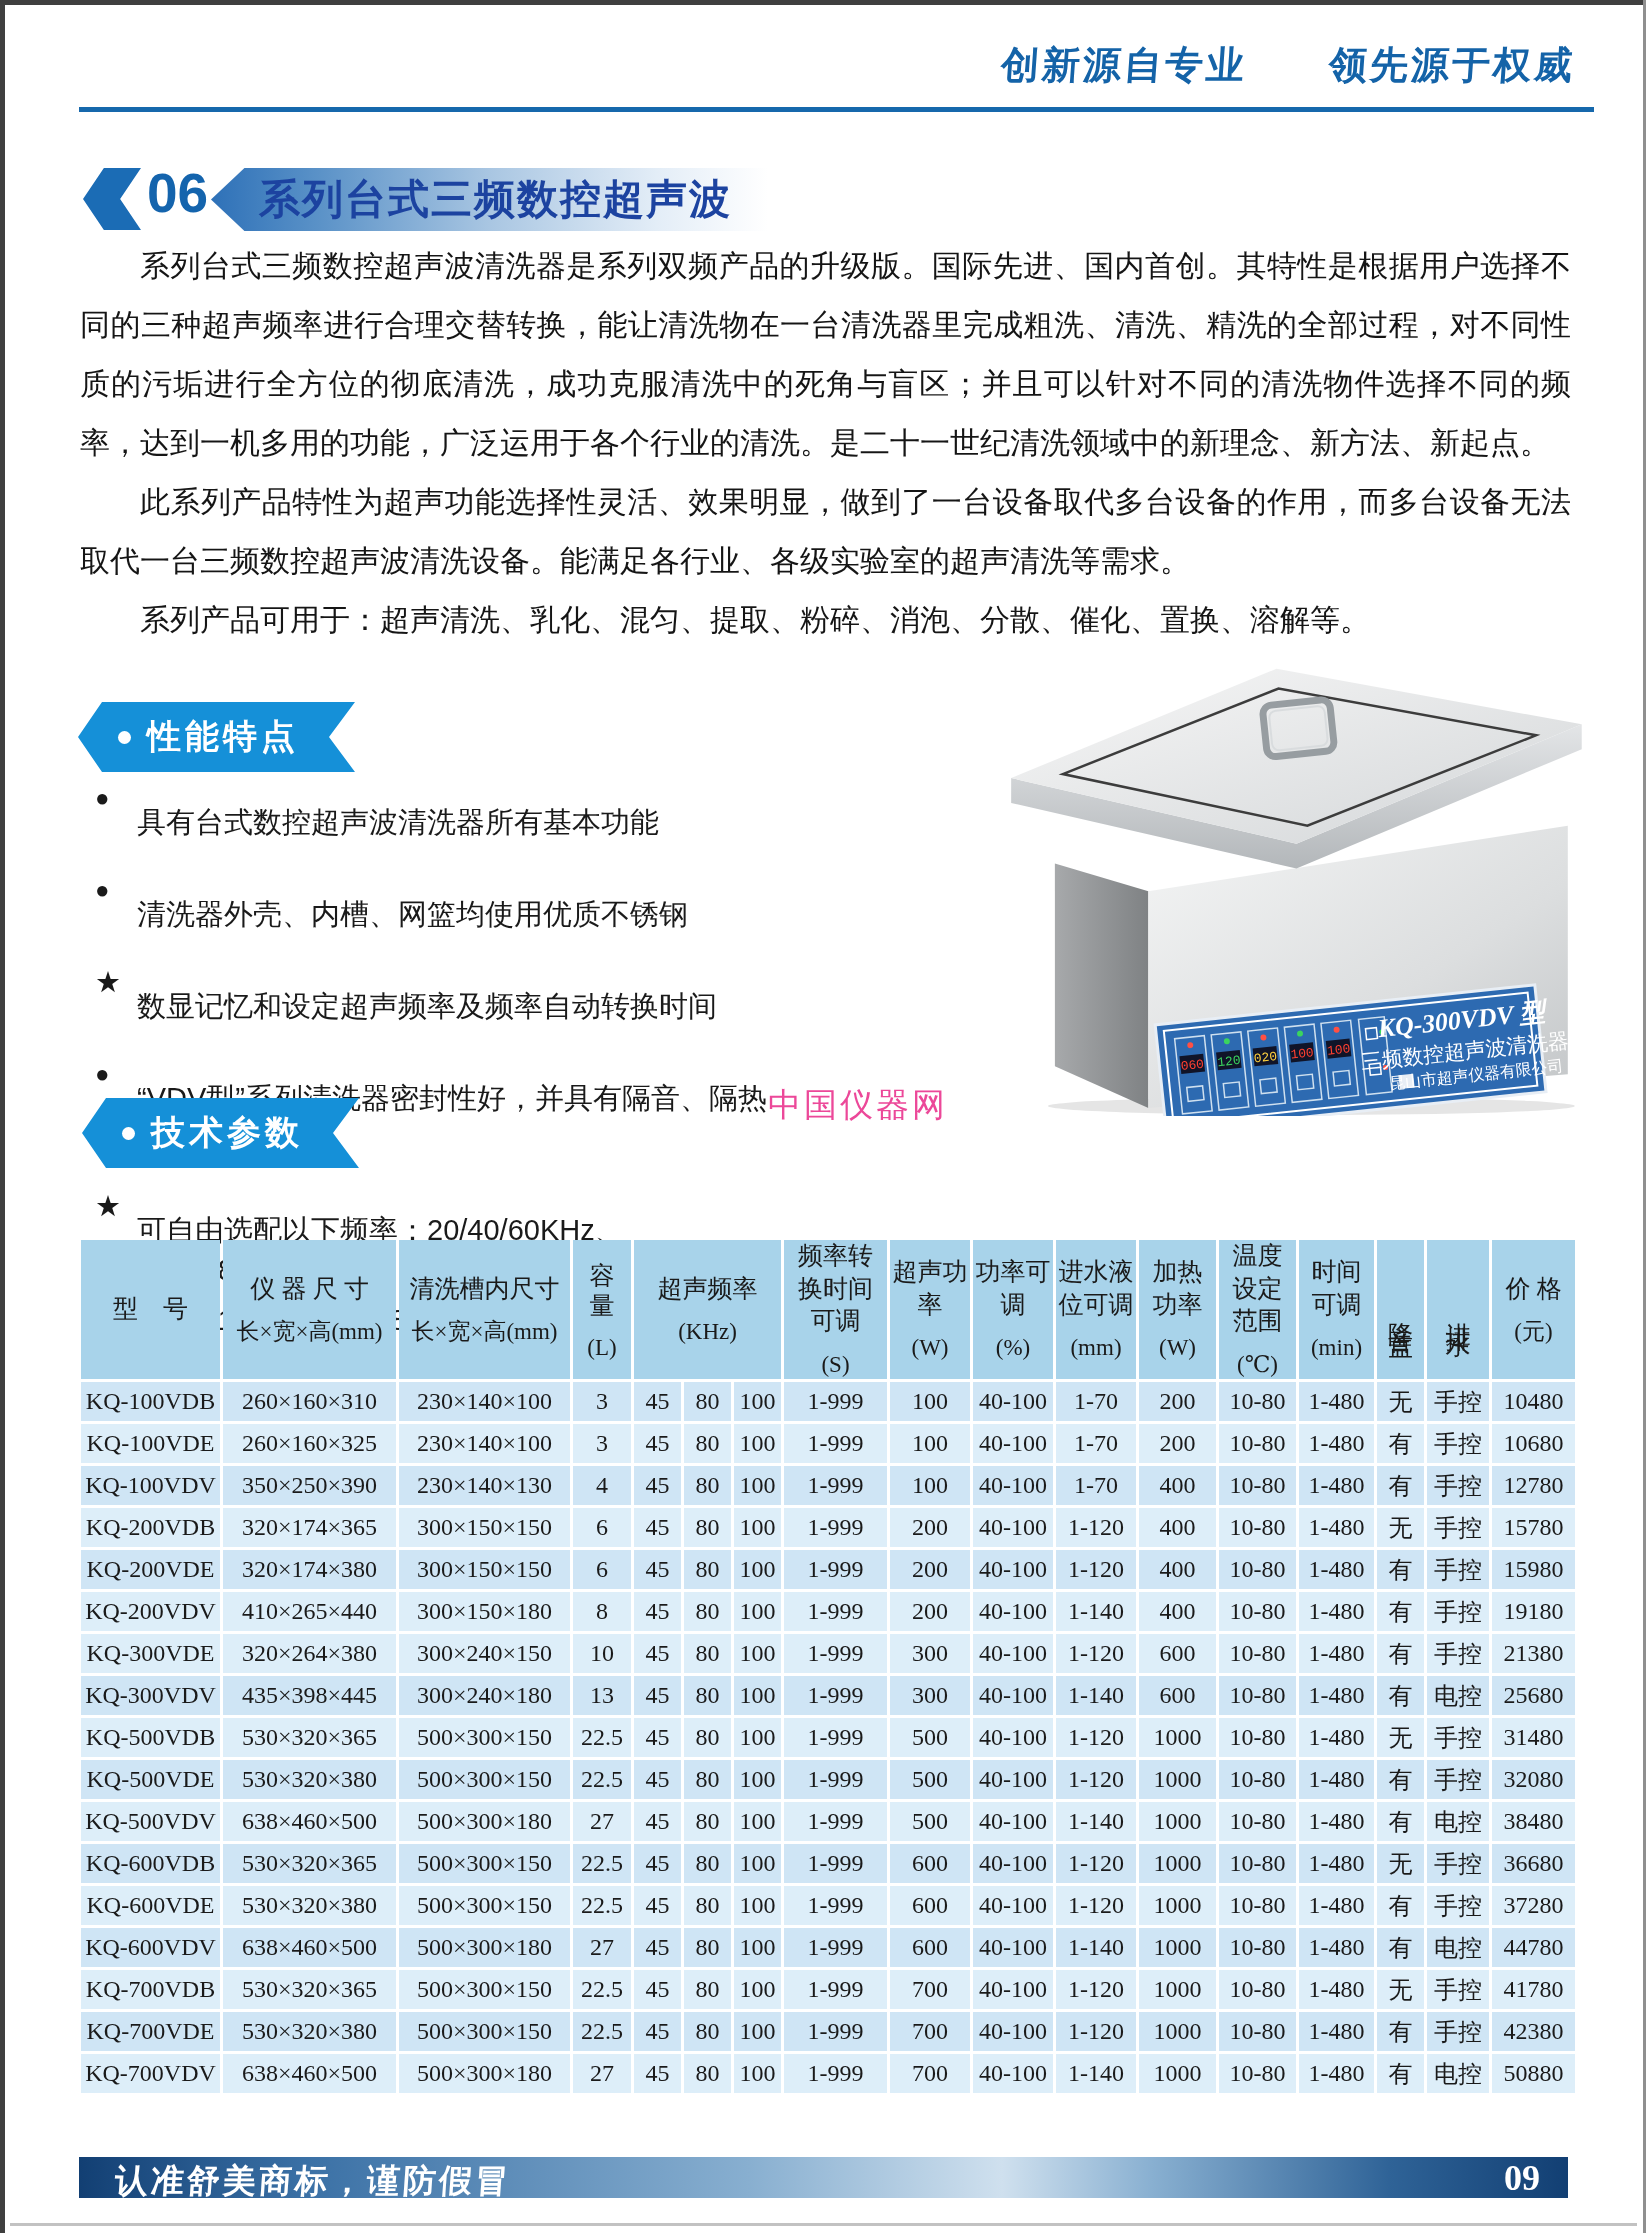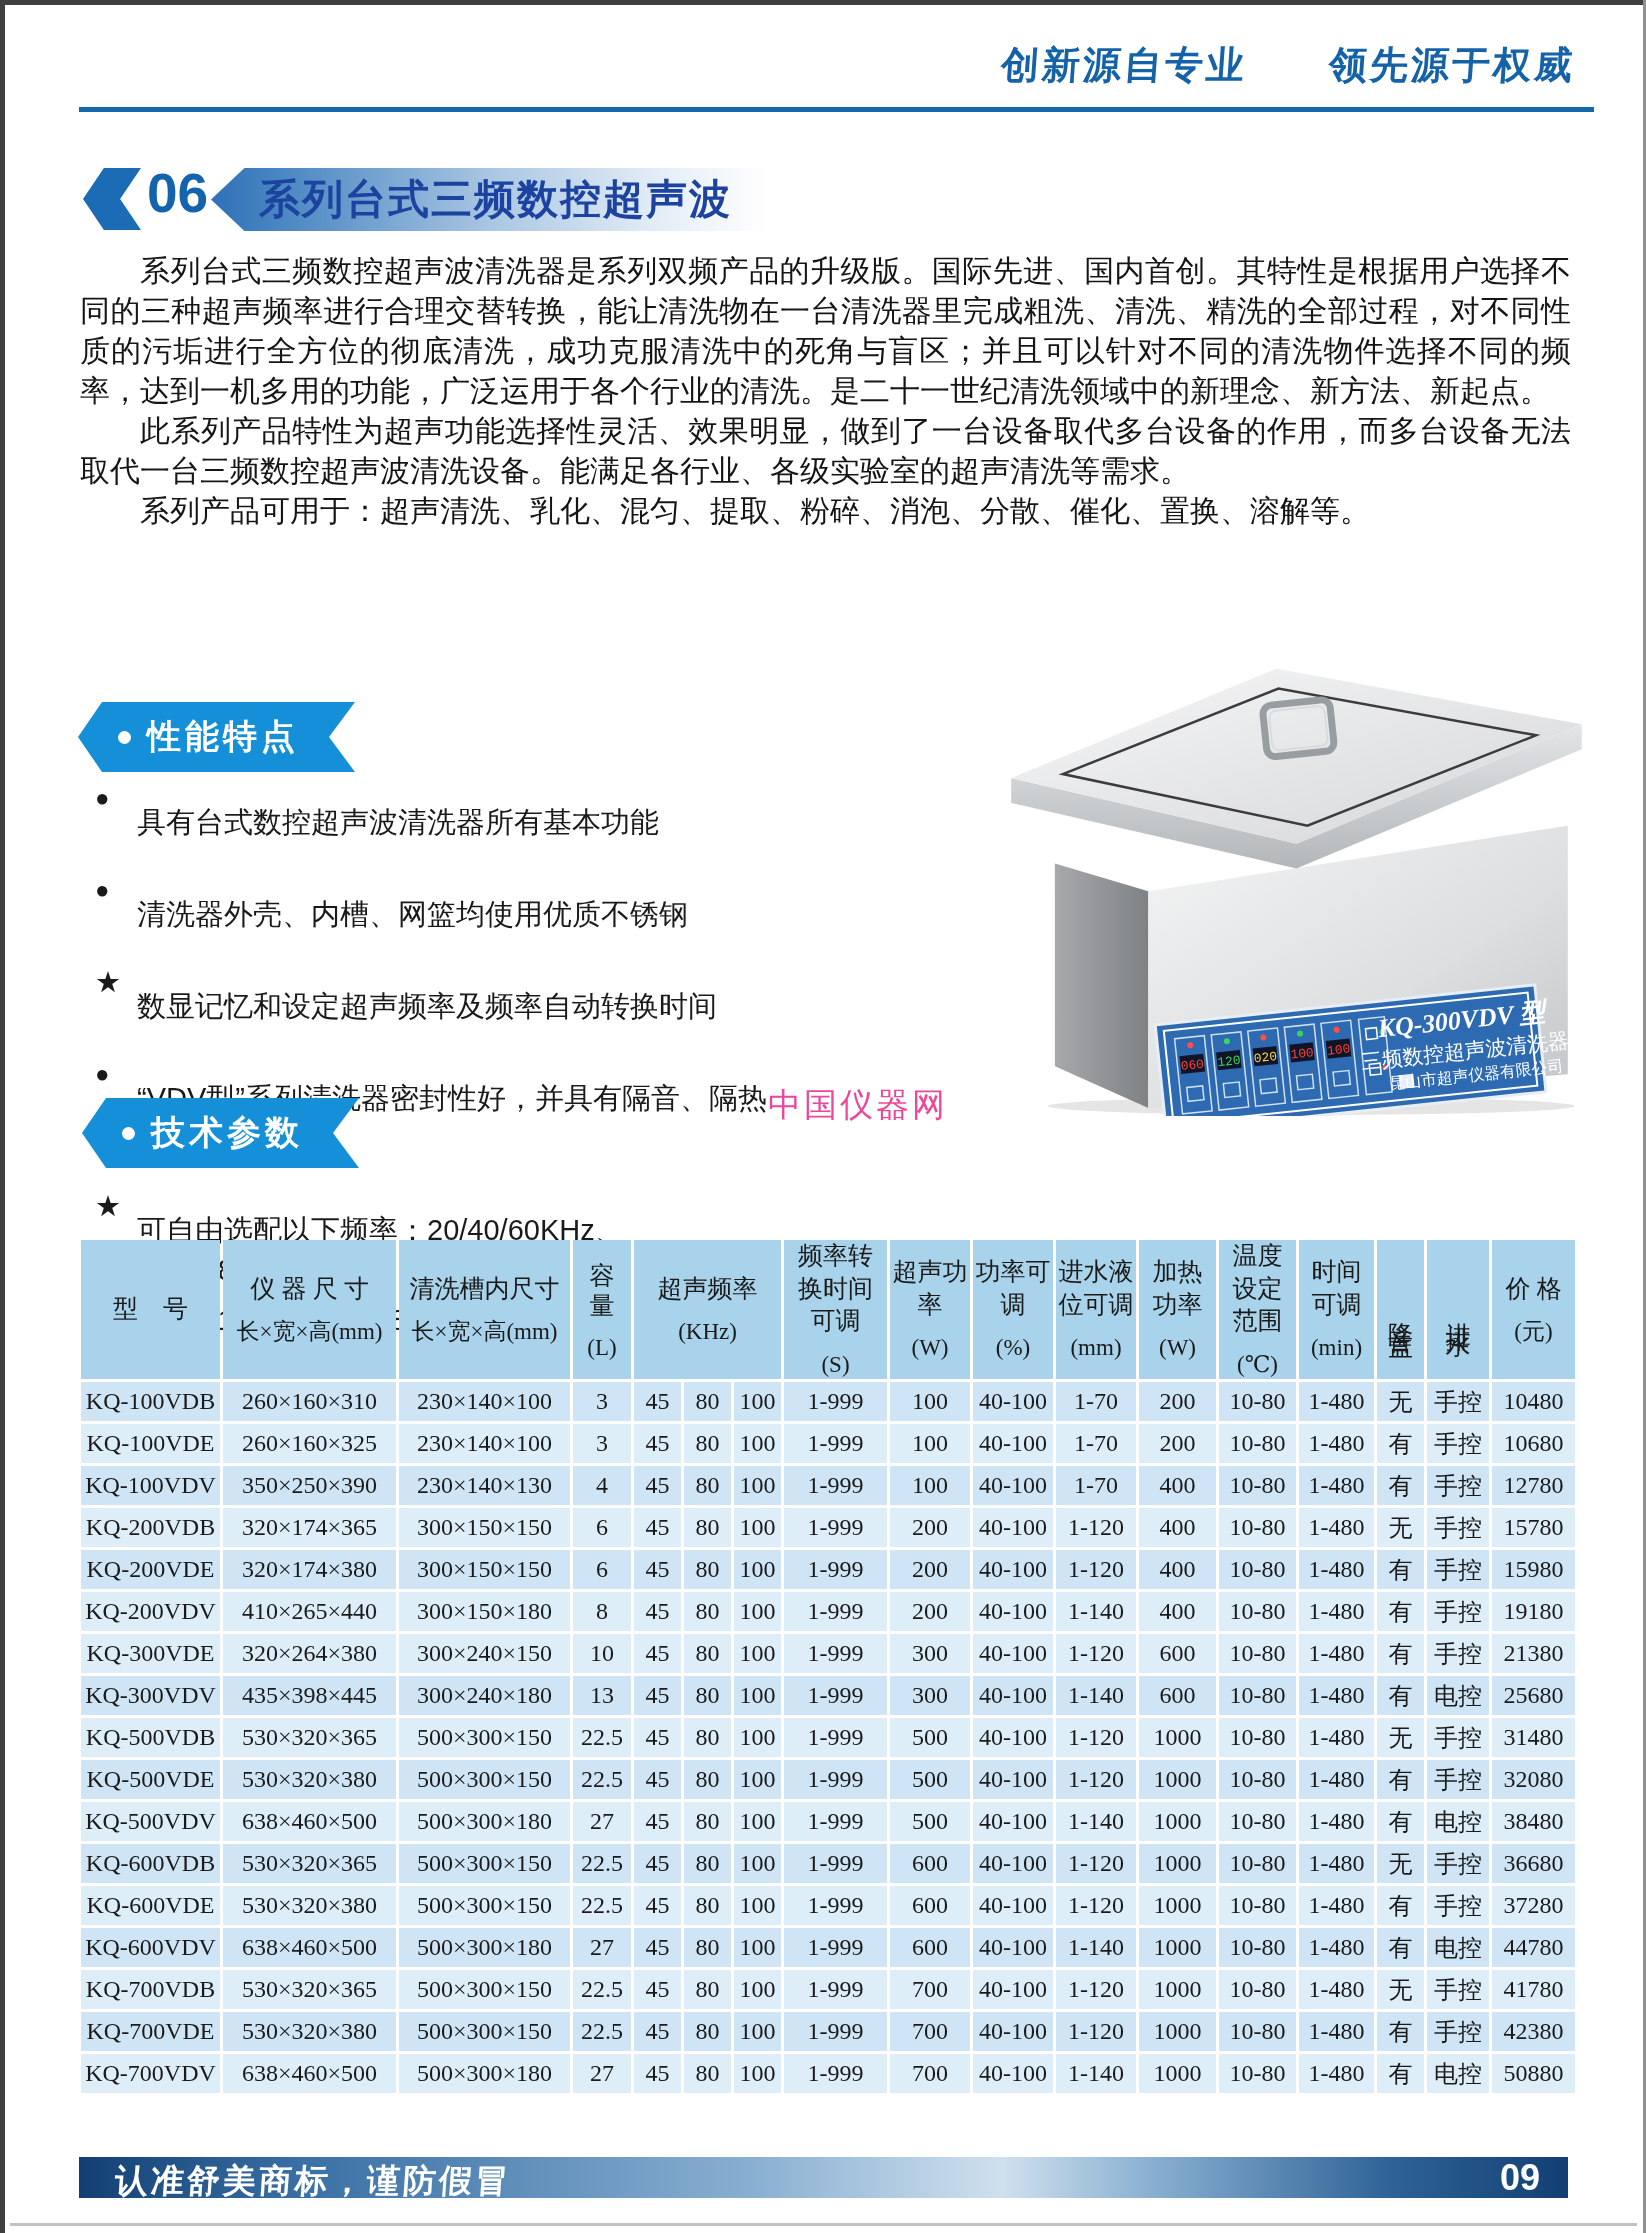--- a/index.html
+++ b/index.html
@@ -22,21 +22,21 @@
   .chev{position:absolute;left:83px;top:168px;width:58px;height:62px;background:#1b6cb5;
     clip-path:polygon(36% 0,100% 0,64% 50%,100% 100%,36% 100%,0 50%);}
   .banner-num{position:absolute;left:147px;top:161px;font-size:55px;font-weight:bold;color:#1464ad;}
   .title-bar{position:absolute;left:211px;top:168px;width:557px;height:63px;
     background:linear-gradient(90deg,#2e71b8 0%,#5c93c8 20%,#a9c6e2 50%,#e3edf7 80%,rgba(255,255,255,0) 100%);
     clip-path:polygon(0 50%,6% 0,100% 0,100% 100%,6% 100%);}
   .title-bar span{display:block;padding-left:48px;line-height:63px;font-size:41px;font-weight:bold;
     color:#1c43a0;letter-spacing:2px;}
 
   
-  .intro{position:absolute;left:80px;top:251px;width:1491px;font-size:30px;line-height:40px;
+  .intro{position:absolute;left:80px;top:236px;width:1491px;font-size:30px;line-height:59px;
     text-align:justify;color:#151515;}
   .intro p{margin:0;text-indent:2em;}
 
   
   .ribbon{position:absolute;height:70px;background:#1590d8;color:#fff;display:flex;align-items:center;
     clip-path:polygon(24px 0,100% 0,calc(100% - 26px) 50%,100% 100%,24px 100%,0 50%);
     font-size:34px;font-weight:bold;letter-spacing:4px;padding:0 56px 0 40px;}
   .ribbon .dot{width:13px;height:13px;border-radius:50%;background:#fff;margin-right:16px;flex:0 0 auto;}
   #ribbon-features{left:78px;top:702px;}
   #ribbon-specs{left:82px;top:1098px;}
@@ -64,21 +64,21 @@
   .spec-table tr.alt td{background:#ddeef9;}
   .hunit{margin-top:12px;font-size:23px;}
   .hlabel.stack{width:1em;margin:4px auto;line-height:1.2;}
   .hlabel.vert{writing-mode:vertical-rl;margin:0 auto;letter-spacing:5px;line-height:1;}
 
   
   .footer-bar{position:absolute;left:79px;top:2157px;width:1489px;height:41px;
     background:linear-gradient(90deg,#123f73 0%,#3a70a5 15%,#88afd0 45%,#cfe0ee 62%,#89b0d1 72%,#2f6397 88%,#123f73 100%);}
   .footer-text{position:absolute;left:36px;top:2px;font-size:33px;font-weight:bold;color:#fff;
     letter-spacing:3px;transform:skewX(-4deg);}
-  .page-num{position:absolute;right:28px;top:0px;font-size:36px;font-weight:bold;color:#fff;}
+  .page-num{position:absolute;right:28px;top:0px;font-size:36px;font-weight:bold;color:#fff;font-family:Liberation Serif, serif;}
 </style>
 </head>
 <body>
 
 <div class="edge-top"></div>
 <div class="edge-left"></div>
 <div class="edge-right"></div>
 <div class="edge-bottom"></div>
 
 <div class="slogan">创新源自专业　　领先源于权威</div>

